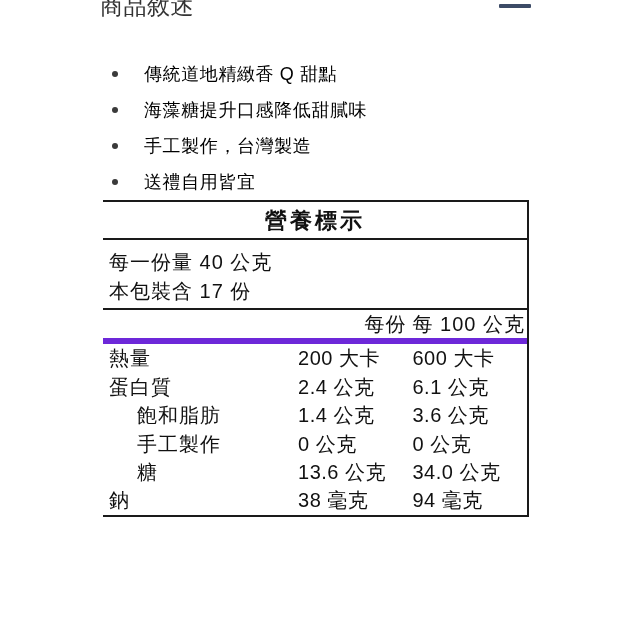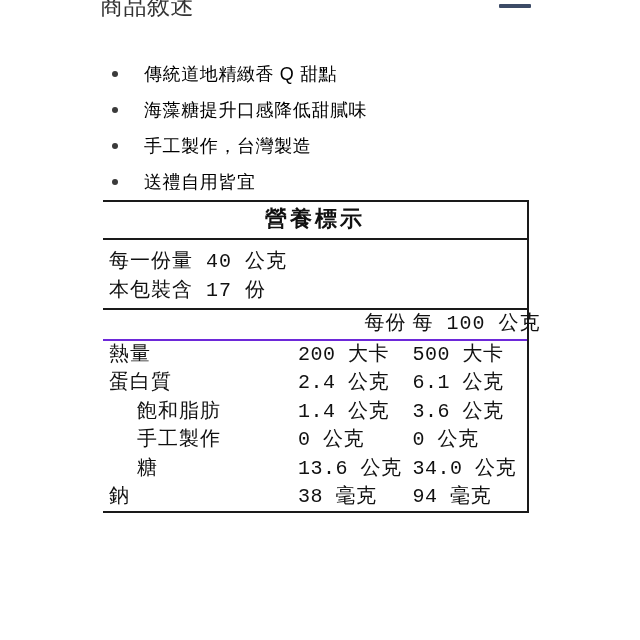--- a/index.html
+++ b/index.html
@@ -89,21 +89,21 @@
   
   .nutrition-table {
     position: absolute;
     left: 103px;
     top: 200px;
     width: 426px;
     border-top: 2px solid #1a1a1a;
     border-right: 2px solid #1a1a1a;
     border-bottom: 2px solid #1a1a1a;
     border-left: none;
-    font-family: Liberation Mono, monospace;
+    font-family: Liberation Sans, sans-serif;
     color: #111111;
     background: #ffffff;
   }
   .nt-title {
     text-align: center;
     font-size: 22px;
     font-weight: 700;
     letter-spacing: 3px;
     padding: 6px 0 5px;
     border-bottom: 2px solid #1a1a1a;
@@ -137,21 +137,21 @@
   .col-name  { width: 46%; }
   .col-per   { width: 27%; }
   .col-100   { width: 27%; }
 
   .nt-grid thead td {
     text-align: right;
     padding-right: 6px;
     letter-spacing: 1px;
     height: 30px;
   }
-  .nt-grid thead tr { border-bottom: 2px solid #6d28d9; }
+  .nt-grid thead tr { border-bottom: 6px solid #6d28d9; }
 
   .nt-grid tbody td.name {
     text-align: left;
     padding-left: 6px;
     letter-spacing: 1px;
   }
   .nt-grid tbody td.name.indent {
     padding-left: 34px;
   }
   .nt-grid tbody td.val {
@@ -189,21 +189,21 @@
       <tr>
         <td class="col-name"></td>
         <td class="col-per">每份</td>
         <td class="col-100">每 100 公克</td>
       </tr>
     </thead>
     <tbody>
         <tr>
           <td class="name col-name">熱量</td>
           <td class="val col-per">200 大卡</td>
-          <td class="val col-100">500 大卡</td>
+          <td class="val col-100">600 大卡</td>
         </tr>
         <tr>
           <td class="name col-name">蛋白質</td>
           <td class="val col-per">2.4 公克</td>
           <td class="val col-100">6.1 公克</td>
         </tr>
         <tr>
           <td class="name col-name indent">飽和脂肪</td>
           <td class="val col-per">1.4 公克</td>
           <td class="val col-100">3.6 公克</td>

